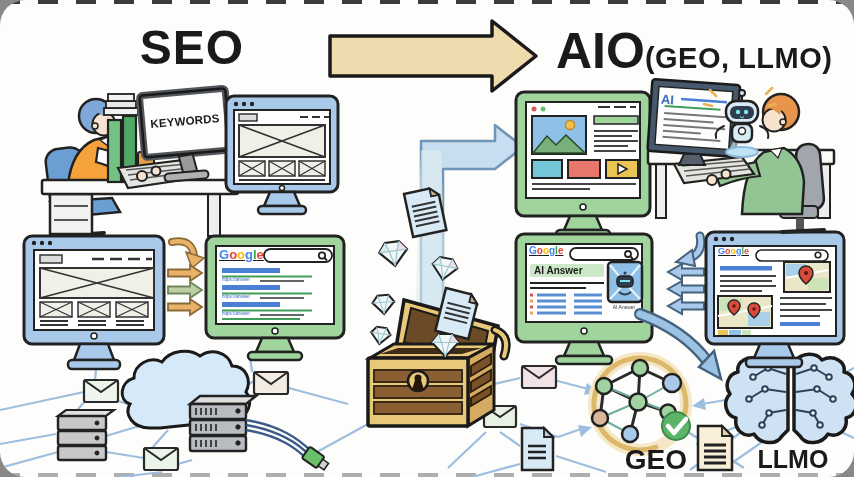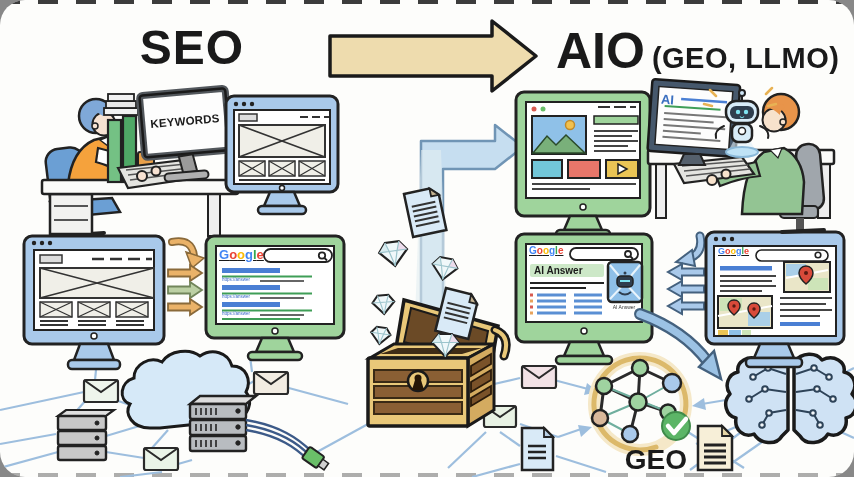--- a/index.html
+++ b/index.html
@@ -5,21 +5,21 @@
   html,body{margin:0;padding:0;background:#888;}
   .stage{position:relative;width:854px;height:477px;background:#fdfdfb;overflow:hidden;
          font-family:"Liberation Sans","DejaVu Sans",sans-serif;border-radius:25px;}
   .edge-dashes{position:absolute;left:0;width:100%;height:4px;
     background:repeating-linear-gradient(90deg,#1a1a1a 0 20px,transparent 20px 38px);}
   .edge-top{top:0;opacity:.85;}
   .edge-bottom{bottom:0;opacity:.35;}
   svg{position:absolute;left:0;top:0;}
   .ov{position:absolute;pointer-events:none;color:#1a1a1a;white-space:nowrap;}
   .t-seo{left:122px;top:20px;width:140px;text-align:center;font-size:48px;font-weight:800;letter-spacing:1px;}
-  .t-aio-wrap{left:556px;top:22px;display:flex;align-items:baseline;gap:7px;}
+  .t-aio-wrap{left:556px;top:22px;display:flex;align-items:baseline;}
   .t-aio{font-size:50px;font-weight:800;}
   .t-aio-sub{font-size:29px;font-weight:700;letter-spacing:.5px;}
   .t-keywords{left:147px;top:115px;width:76px;text-align:center;font-size:11.5px;font-weight:700;
     transform:rotate(-5deg);letter-spacing:.2px;}
   .google-logo{font-weight:700;text-decoration:underline;}
   .gl-serp{left:219px;top:247px;font-size:13px;}
   .gl-ai{left:529px;top:245px;font-size:10px;}
   .gl-maps{left:718px;top:246px;font-size:9px;}
   .url{color:#3566c8;font-size:4.5px;left:222px;width:44px;}
   .url1{top:277px;} .url2{top:294px;} .url3{top:311px;}
@@ -561,14 +561,15 @@
 <div class="ov google-logo gl-serp"><span style="color: rgb(66, 133, 244);">G</span><span style="color: rgb(234, 67, 53);">o</span><span style="color: rgb(251, 188, 5);">o</span><span style="color: rgb(66, 133, 244);">g</span><span style="color: rgb(52, 168, 83);">l</span><span style="color: rgb(234, 67, 53);">e</span></div>
 <div class="ov url url1">https://answer</div>
 <div class="ov url url2">https://answer</div>
 <div class="ov url url3">https://answer</div>
 <div class="ov google-logo gl-ai"><span style="color: rgb(66, 133, 244);">G</span><span style="color: rgb(234, 67, 53);">o</span><span style="color: rgb(251, 188, 5);">o</span><span style="color: rgb(66, 133, 244);">g</span><span style="color: rgb(52, 168, 83);">l</span><span style="color: rgb(234, 67, 53);">e</span></div>
 <div class="ov t-ai-heading">AI Answer</div>
 <div class="ov t-ai-cap">AI Answer</div>
 <div class="ov google-logo gl-maps"><span style="color: rgb(66, 133, 244);">G</span><span style="color: rgb(234, 67, 53);">o</span><span style="color: rgb(251, 188, 5);">o</span><span style="color: rgb(66, 133, 244);">g</span><span style="color: rgb(52, 168, 83);">l</span><span style="color: rgb(234, 67, 53);">e</span></div>
 <div class="ov t-ai-screen">AI</div>
 <div class="ov t-geo">GEO</div>
+<div class="ov t-llmo">LLMO</div>
 
 </div>
 
 </body></html>

